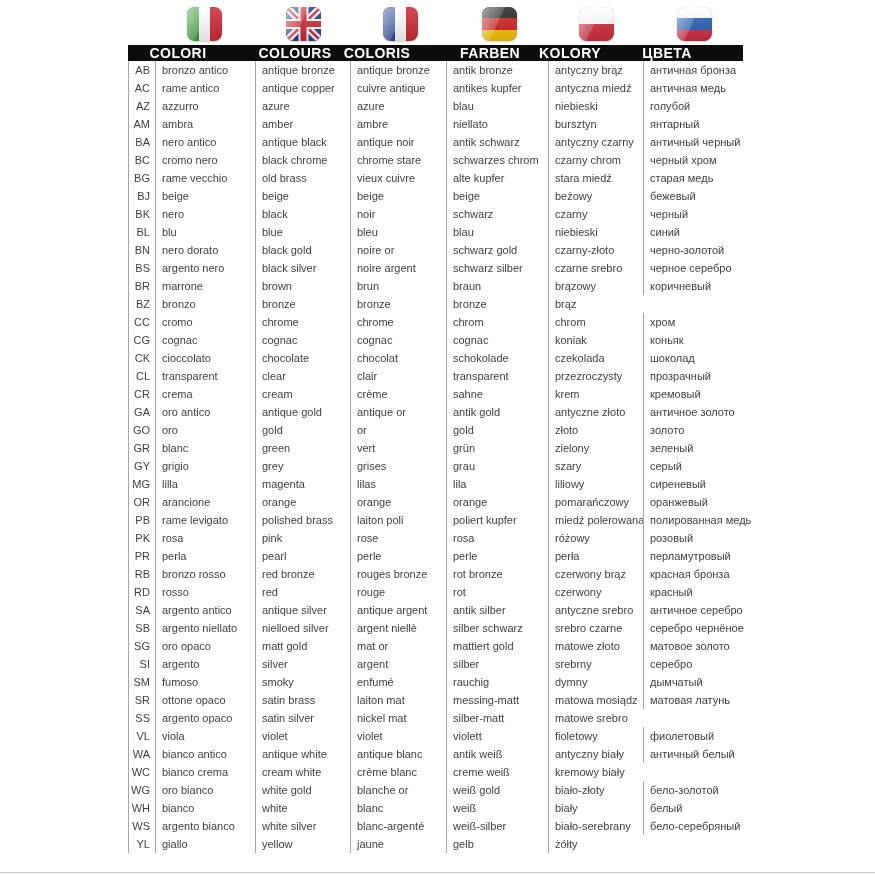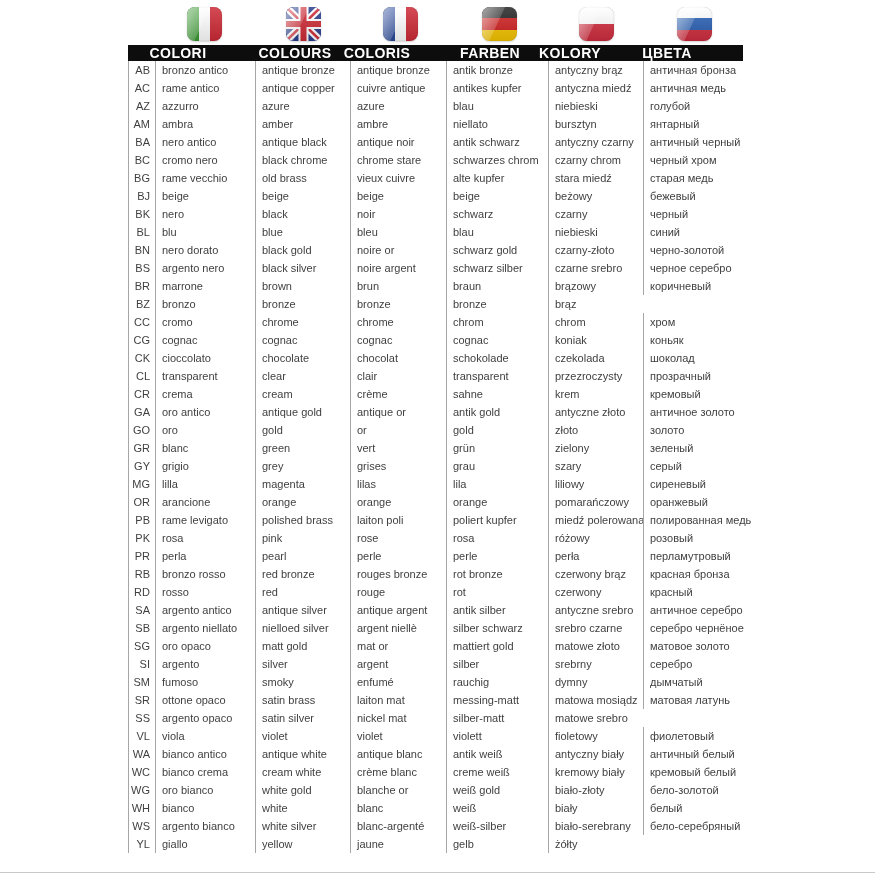--- a/index.html
+++ b/index.html
@@ -415,21 +415,20 @@
         <div class="cell c-pl">antyczny biały</div>
         <div class="cell c-ru">античный белый</div>
       </div>
       <div class="row">
         <div class="cell c-code">WC</div>
         <div class="cell c-it">bianco crema</div>
         <div class="cell c-en">cream white</div>
         <div class="cell c-fr">crème blanc</div>
         <div class="cell c-de">creme weiß</div>
         <div class="cell c-pl">kremowy biały</div>
-        <div class="cell c-ru">кремовый белый</div>
       </div>
       <div class="row">
         <div class="cell c-code">WG</div>
         <div class="cell c-it">oro bianco</div>
         <div class="cell c-en">white gold</div>
         <div class="cell c-fr">blanche or</div>
         <div class="cell c-de">weiß gold</div>
         <div class="cell c-pl">biało-złoty</div>
         <div class="cell c-ru">бело-золотой</div>
       </div>

